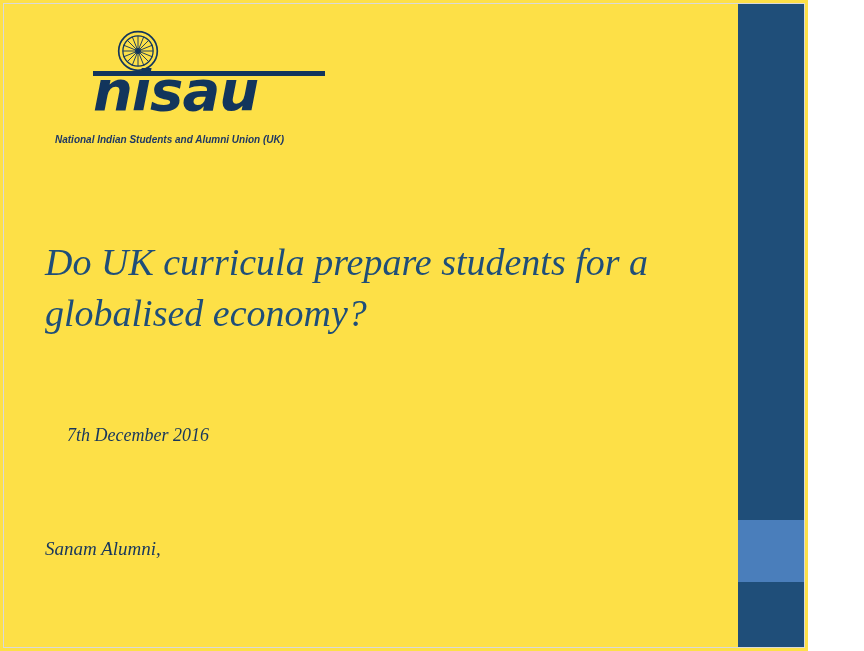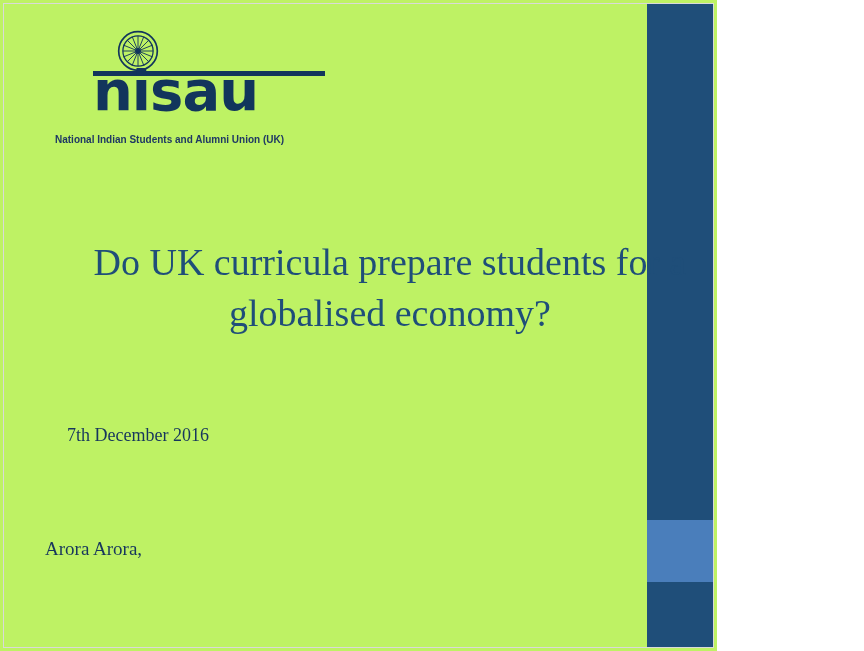--- a/index.html
+++ b/index.html
@@ -8,25 +8,26 @@
     background: #ffffff;
   }
   body {
     width: 864px;
     height: 651px;
     overflow: hidden;
     font-family: "Liberation Serif", serif;
   }
   .slide {
     position: relative;
-    width: 717px;
+    width: 808px;
     height: 651px;
-    background: #bef264;
+    background: #fde047;
     box-sizing: border-box;
     overflow: hidden;
+    font-style: italic;
   }
   
   .slide-border {
     position: absolute;
     left: 3px;
     top: 3px;
     right: 3px;
     bottom: 3px;
     border: 1px solid #d9d9d9;
     box-sizing: border-box;
@@ -97,21 +98,20 @@
   
   .title {
     position: absolute;
     left: 45px;
     top: 237px;
     width: 690px;
     font-family: "Liberation Serif", serif;
     font-size: 38px;
     line-height: 1.35;
     color: #1f4e79;
-    text-align: center;
   }
   .subtitle {
     position: absolute;
     left: 45px;
     top: 348px;
     width: 660px;
     font-family: "Liberation Serif", serif;
     font-size: 19px;
     line-height: 1.45;
     color: #3f87a6;
@@ -169,16 +169,16 @@
     <div class="logo-word">nisau</div>
     <div class="logo-sub">National Indian Students and Alumni Union (UK)</div>
   </div>
 
   <div class="title">Do UK curricula prepare students for a globalised economy?</div>
 
 
   <div class="date">7th December 2016</div>
 
   <div class="author-block">
-    <span class="author-line">Arora Arora,</span>
+    <span class="author-line">Sanam Alumni,</span>
   </div>
 
 </div>
 
 </body></html>

